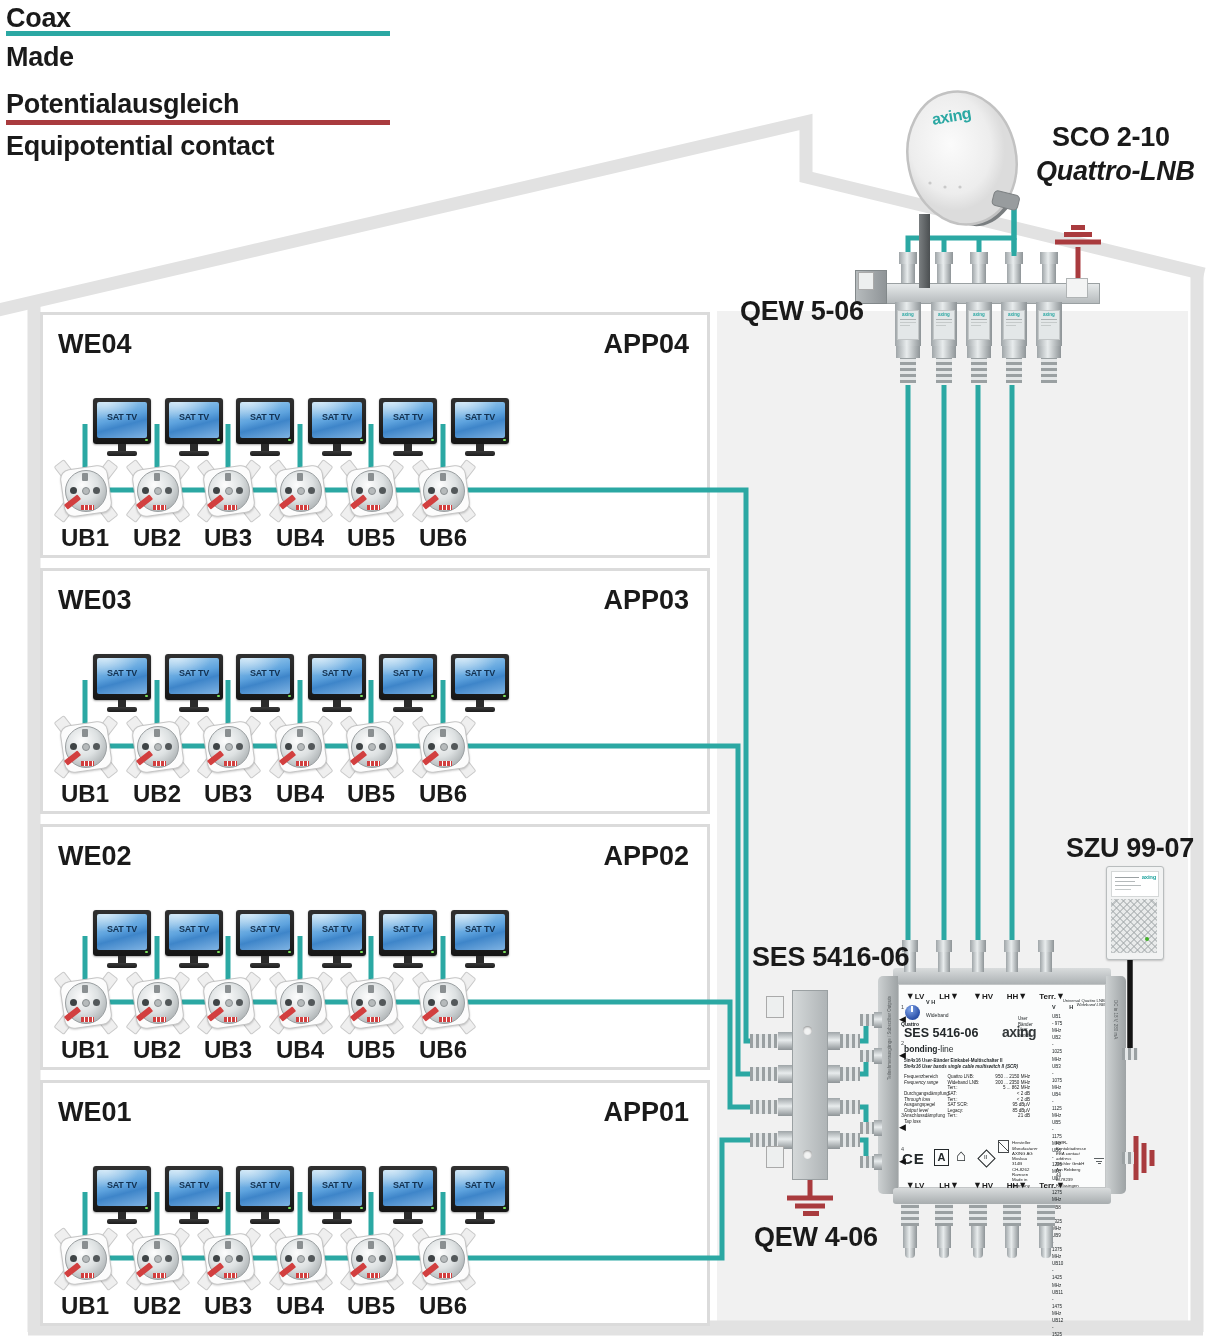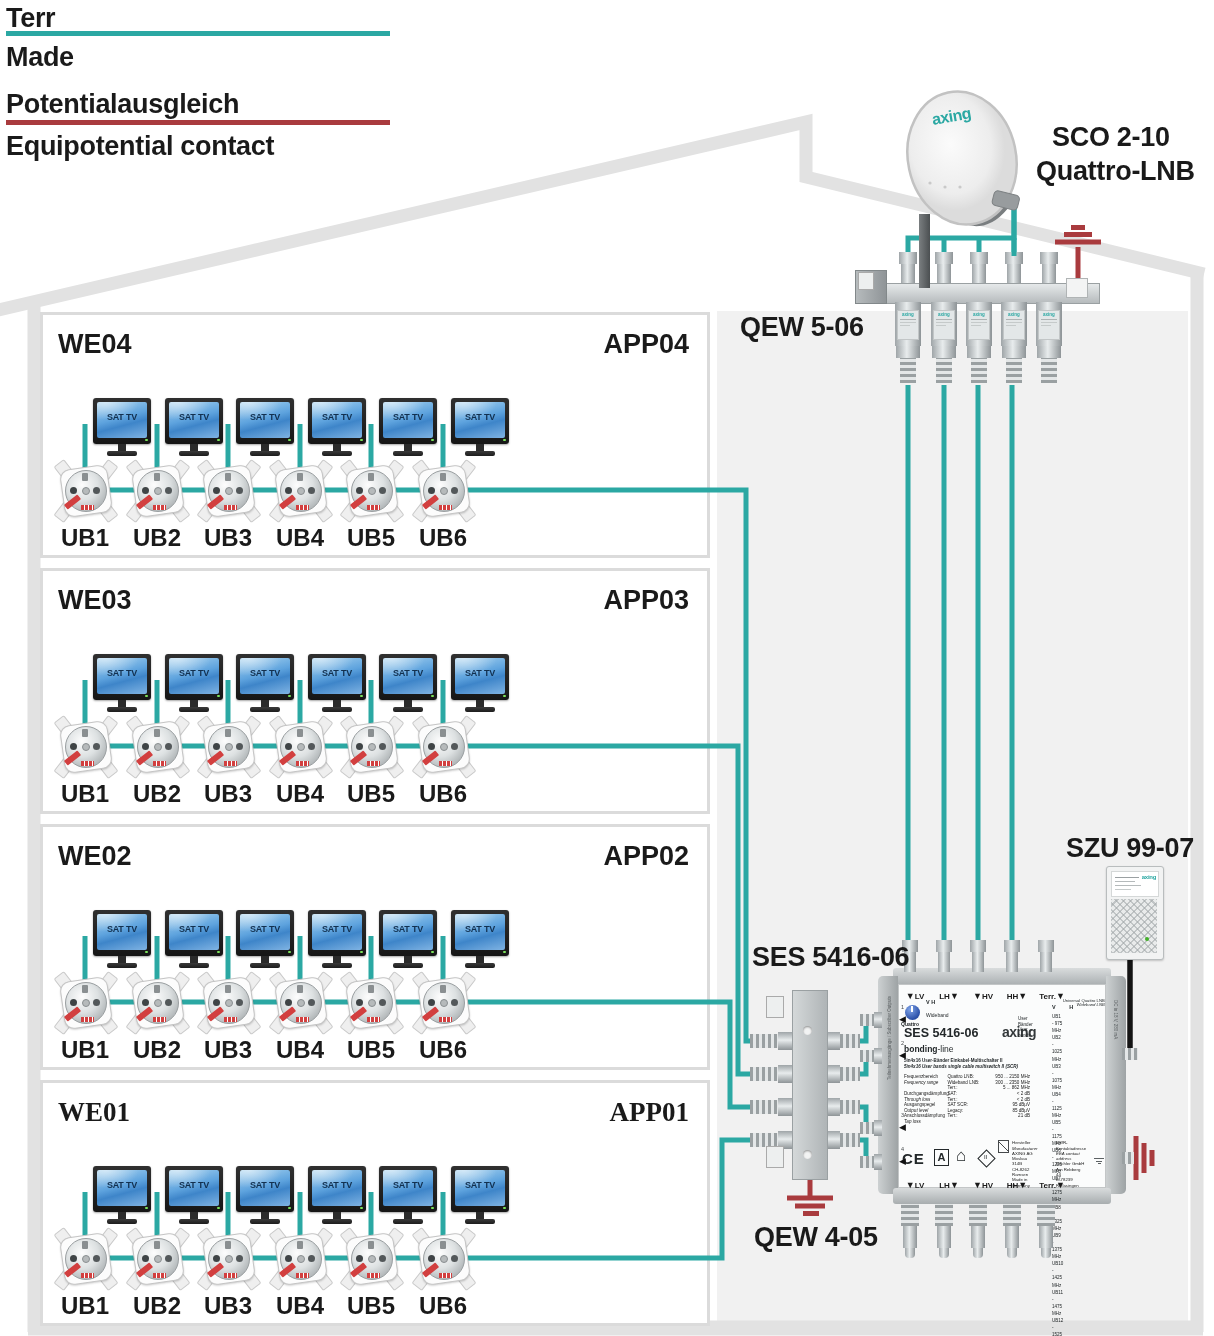--- a/index.html
+++ b/index.html
@@ -73,21 +73,21 @@
         <div class="applbl">APP04</div>
       </div>
       <div class="aptbox" style="left: 40px; top: 568px; width: 670px; height: 246px;">
         <div class="welbl">WE03</div>
         <div class="applbl">APP03</div>
       </div>
       <div class="aptbox" style="left: 40px; top: 824px; width: 670px; height: 246px;">
         <div class="welbl">WE02</div>
         <div class="applbl">APP02</div>
       </div>
-      <div class="aptbox" style="left: 40px; top: 1080px; width: 670px; height: 246px; font-family: Liberation Serif, serif;">
+      <div class="aptbox" style="left: 40px; top: 1080px; width: 670px; height: 246px;">
         <div class="welbl">WE01</div>
         <div class="applbl">APP01</div>
       </div>
     </div>
 
   <svg id="lines" class="layer">
       <path d="M85,490 H746 V1041 H752" stroke="#2BA8A3" stroke-width="5" fill="none"></path>
       <path d="M85,424 V490" stroke="#2BA8A3" stroke-width="5" fill="none"></path>
       <path d="M157,424 V490" stroke="#2BA8A3" stroke-width="5" fill="none"></path>
       <path d="M228,424 V490" stroke="#2BA8A3" stroke-width="5" fill="none"></path>
@@ -993,27 +993,27 @@
       <div class="abs" style="left: 901px; top: 1112px; font-size: 5.5px; color: rgb(68, 72, 74);">3</div>
       <div class="abs ribH" style="left: 860px; top: 1156px; width: 18px; height: 12px;"></div>
       <div class="abs metalH" style="left: 874px; top: 1154px; width: 8px; height: 16px;"></div>
       <div class="abs" style="left: 899px; top: 1156px; font-size: 9px; color: rgb(17, 17, 17);">◀</div>
       <div class="abs" style="left: 901px; top: 1146px; font-size: 5.5px; color: rgb(68, 72, 74);">4</div>
       <div class="abs ribH" style="left: 1122px; top: 1048px; width: 16px; height: 12px;"></div>
       <div class="abs ribH" style="left: 1122px; top: 1152px; width: 12px; height: 12px;"></div>
     </div>
 
   <div id="labels">
-    <div class="biglbl" style="left:6px;top:3px;">Terr</div>
+    <div class="biglbl" style="left:6px;top:3px;">Coax</div>
     <div class="lgd-line teal-bg" style="left:6px;top:31px;"></div>
     <div class="biglbl" style="left:6px;top:42px;">Made</div>
     <div class="biglbl" style="left:6px;top:89px;text-align:right;">Potentialausgleich</div>
     <div class="lgd-line red-bg" style="left:6px;top:120px;"></div>
     <div class="biglbl" style="left:6px;top:131px;">Equipotential contact</div>
 
     <div class="biglbl" style="left:1052px;top:122px;">SCO 2-10</div>
-    <div class="biglbl" style="left:1036px;top:156px;">Quattro-LNB</div>
-    <div class="biglbl" style="left:740px;top:312px;">QEW 5-06</div>
+    <div class="biglbl" style="left:1036px;top:156px;font-style:italic;">Quattro-LNB</div>
+    <div class="biglbl" style="left:740px;top:296px;">QEW 5-06</div>
     <div class="biglbl" style="left:752px;top:942px;">SES 5416-06</div>
     <div class="biglbl" style="left:1066px;top:833px;">SZU 99-07</div>
-    <div class="biglbl" style="left:754px;top:1222px;">QEW 4-05</div>
+    <div class="biglbl" style="left:754px;top:1222px;">QEW 4-06</div>
   </div>
 </div>
 
 </body></html>

